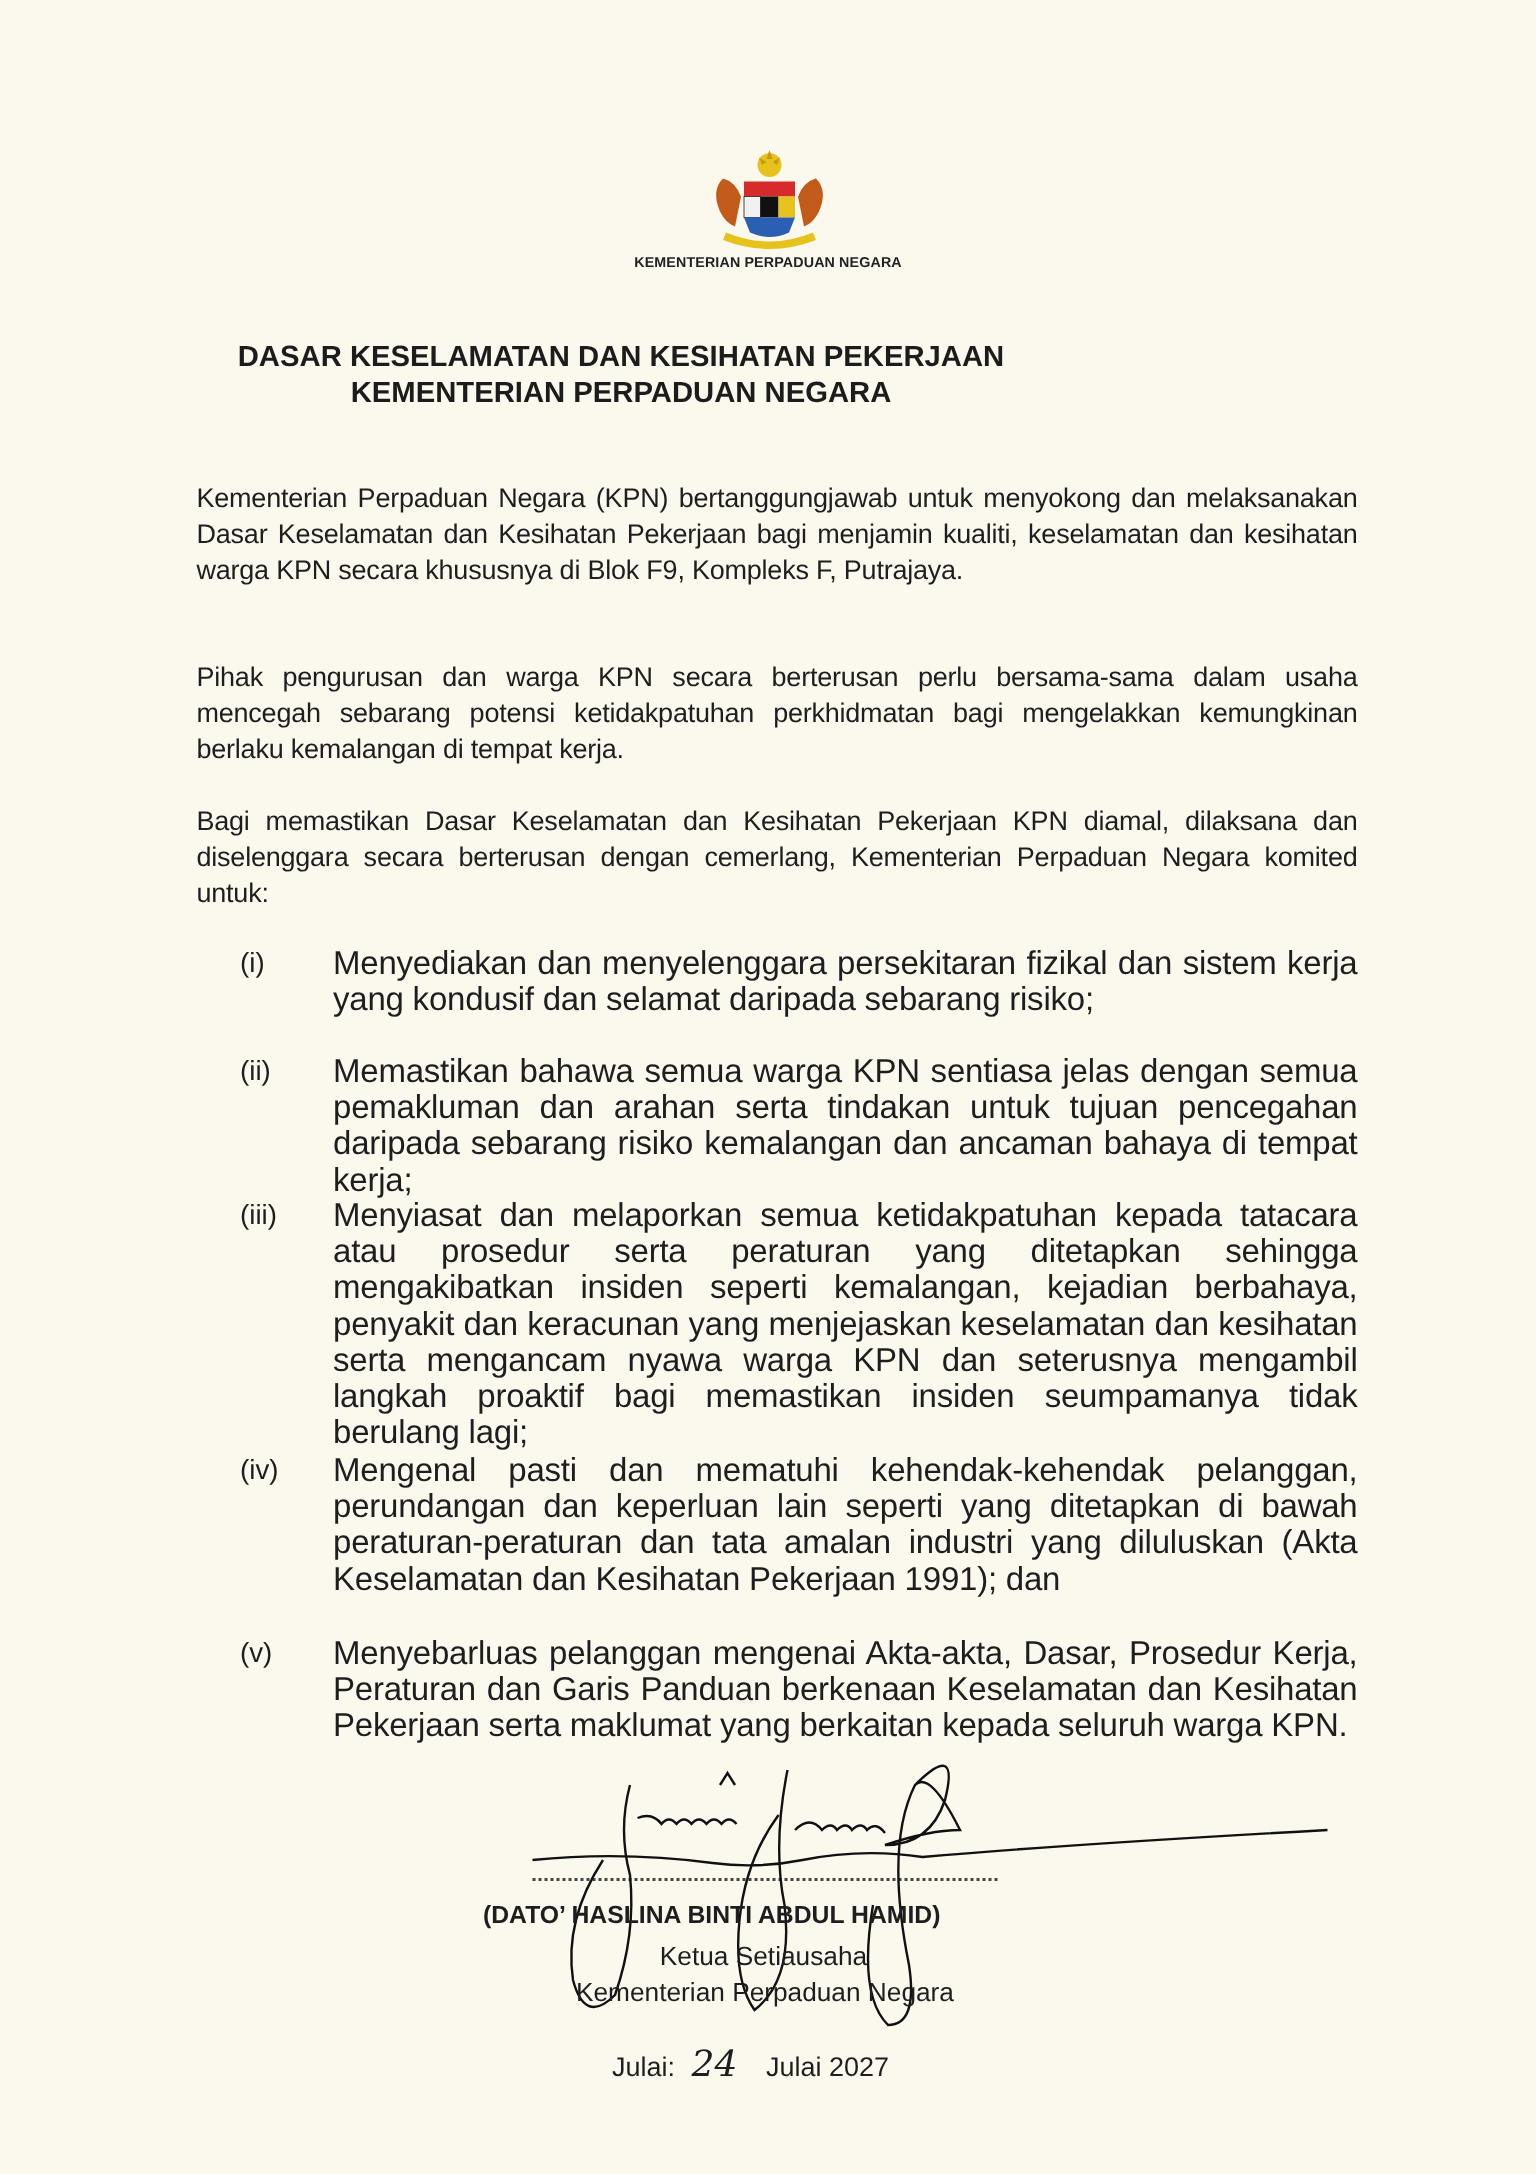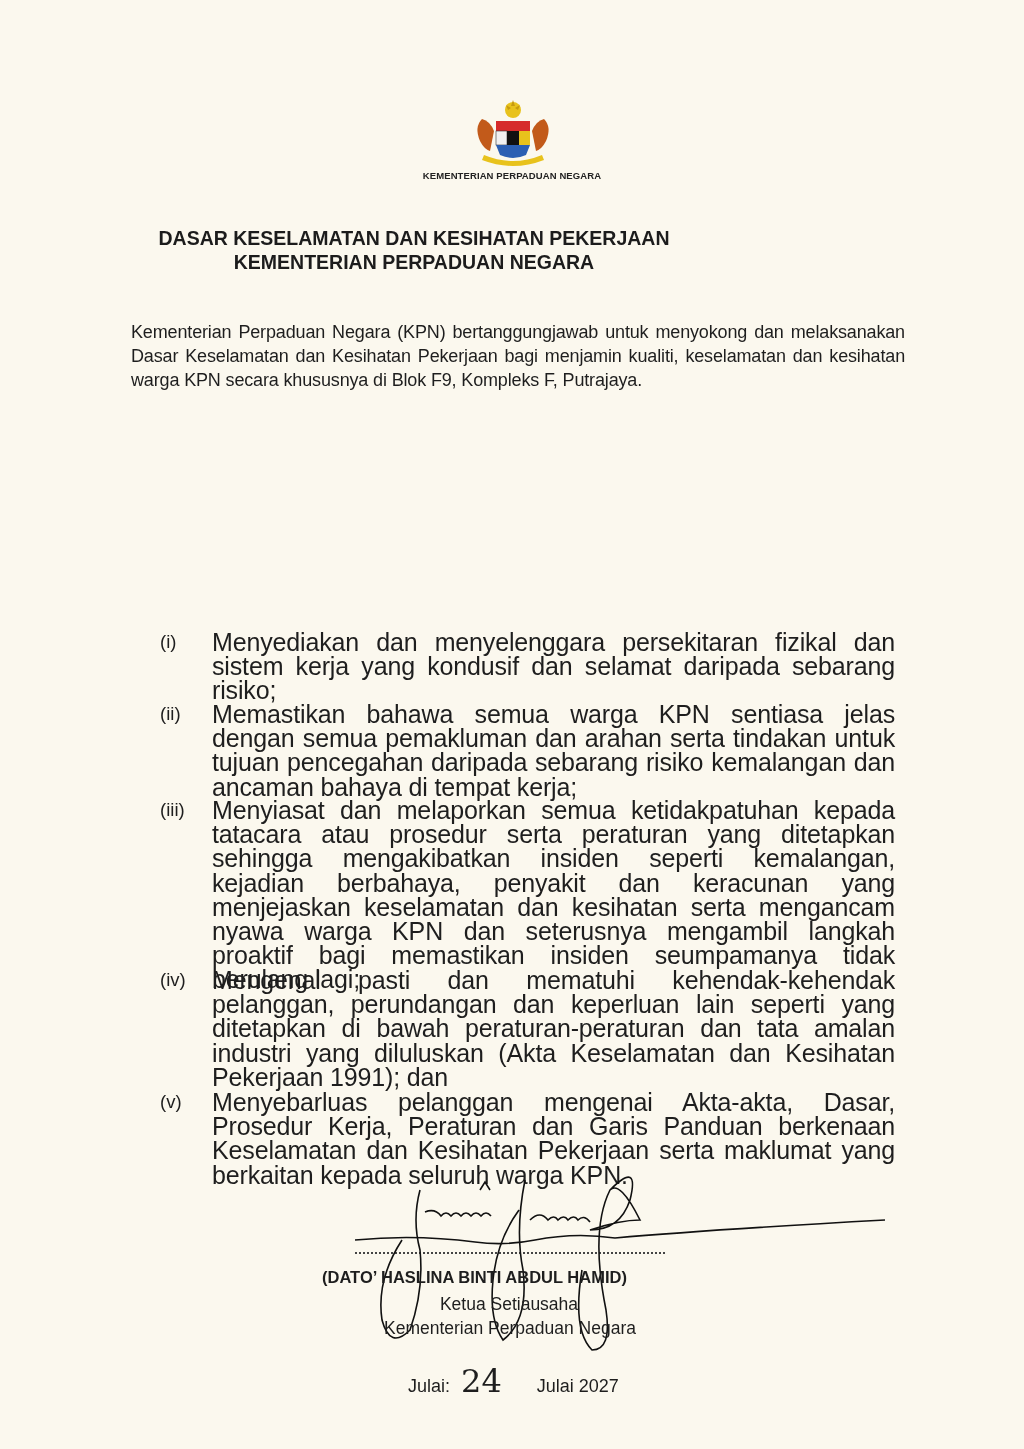--- a/index.html
+++ b/index.html
@@ -24,35 +24,35 @@
     position:absolute; left:131px; width:774px;
     font-size:18px; line-height:24.2px; text-align:justify;
     font-family:"Liberation Sans Narrow","Liberation Sans", sans-serif;
     letter-spacing:-0.15px;
   }
   .item { position:absolute; left:160px; width:745px; }
   .item .num {
     position:absolute; left:0; top:0; font-size:18.5px; line-height:24.2px;
   }
   .item .txt {
-    position:absolute; left:52px; width:683px;
-    font-size:25px; line-height:24.2px; text-align:justify;
+    position:absolute; left:62px; width:683px;
+    font-size:22px; line-height:24.2px; text-align:justify;
     letter-spacing:-0.15px;
   }
   .sig-dots {
     position:absolute; left:355px; top:1252px; width:310px;
     border-top:2px dotted #444;
   }
   .sig-name { position:absolute; left:0; width:380px; top:1268px; font-weight:bold; font-size:16.5px; }
   .sig-role { position:absolute; left:0; width:1024px; text-align:center; font-size:17.5px; }
   .date {
     position:absolute; top:1362px; left:408px; font-size:18px;
   }
   .date .hand {
-    font-family:"DejaVu Serif", serif; font-size:32px; margin:0 30px 0 6px;
+    font-family:"DejaVu Serif", serif; font-style:italic; font-size:24px; margin:0 14px 0 6px;
   }
   .signature { position:absolute; left:330px; top:1150px; width:560px; height:210px; pointer-events:none; }
 </style>
 </head>
 <body>
 
 <div class="page">
 
   <svg class="crest" viewBox="0 0 86 72">
     <circle cx="43" cy="13" r="8" fill="#e8c21c"></circle>
@@ -67,20 +67,22 @@
     <path d="M14 58 q29 12 58 0 l2 5 q-31 12 -62 0z" fill="#e8c21c"></path>
   </svg>
   <div class="ministry-label">KEMENTERIAN PERPADUAN NEGARA</div>
 
   <div class="title">
     <div>DASAR KESELAMATAN DAN KESIHATAN PEKERJAAN</div>
     <div>KEMENTERIAN PERPADUAN NEGARA</div>
   </div>
 
   <div class="para" style="top:320px">Kementerian Perpaduan Negara (KPN) bertanggungjawab untuk menyokong dan melaksanakan Dasar Keselamatan dan Kesihatan Pekerjaan bagi menjamin kualiti, keselamatan dan kesihatan warga KPN secara khususnya di Blok F9, Kompleks F, Putrajaya.</div>
+  <div class="para" style="top:439px">Pihak pengurusan dan warga KPN secara berterusan perlu bersama-sama dalam usaha mencegah sebarang potensi ketidakpatuhan perkhidmatan bagi mengelakkan kemungkinan berlaku kemalangan di tempat kerja.</div>
+  <div class="para" style="top:535px">Bagi memastikan Dasar Keselamatan dan Kesihatan Pekerjaan KPN diamal, dilaksana dan diselenggara secara berterusan dengan cemerlang, Kementerian Perpaduan Negara komited untuk:</div>
 
   <div class="item" style="top:630px">
     <span class="num">(i)</span>
     <div class="txt">Menyediakan dan menyelenggara persekitaran fizikal dan sistem kerja yang kondusif dan selamat daripada sebarang risiko;</div>
   </div>
   <div class="item" style="top:702px">
     <span class="num">(ii)</span>
     <div class="txt">Memastikan bahawa semua warga KPN sentiasa jelas dengan semua pemakluman dan arahan serta tindakan untuk tujuan pencegahan daripada sebarang risiko kemalangan dan ancaman bahaya di tempat kerja;</div>
   </div>
   <div class="item" style="top:798px">

